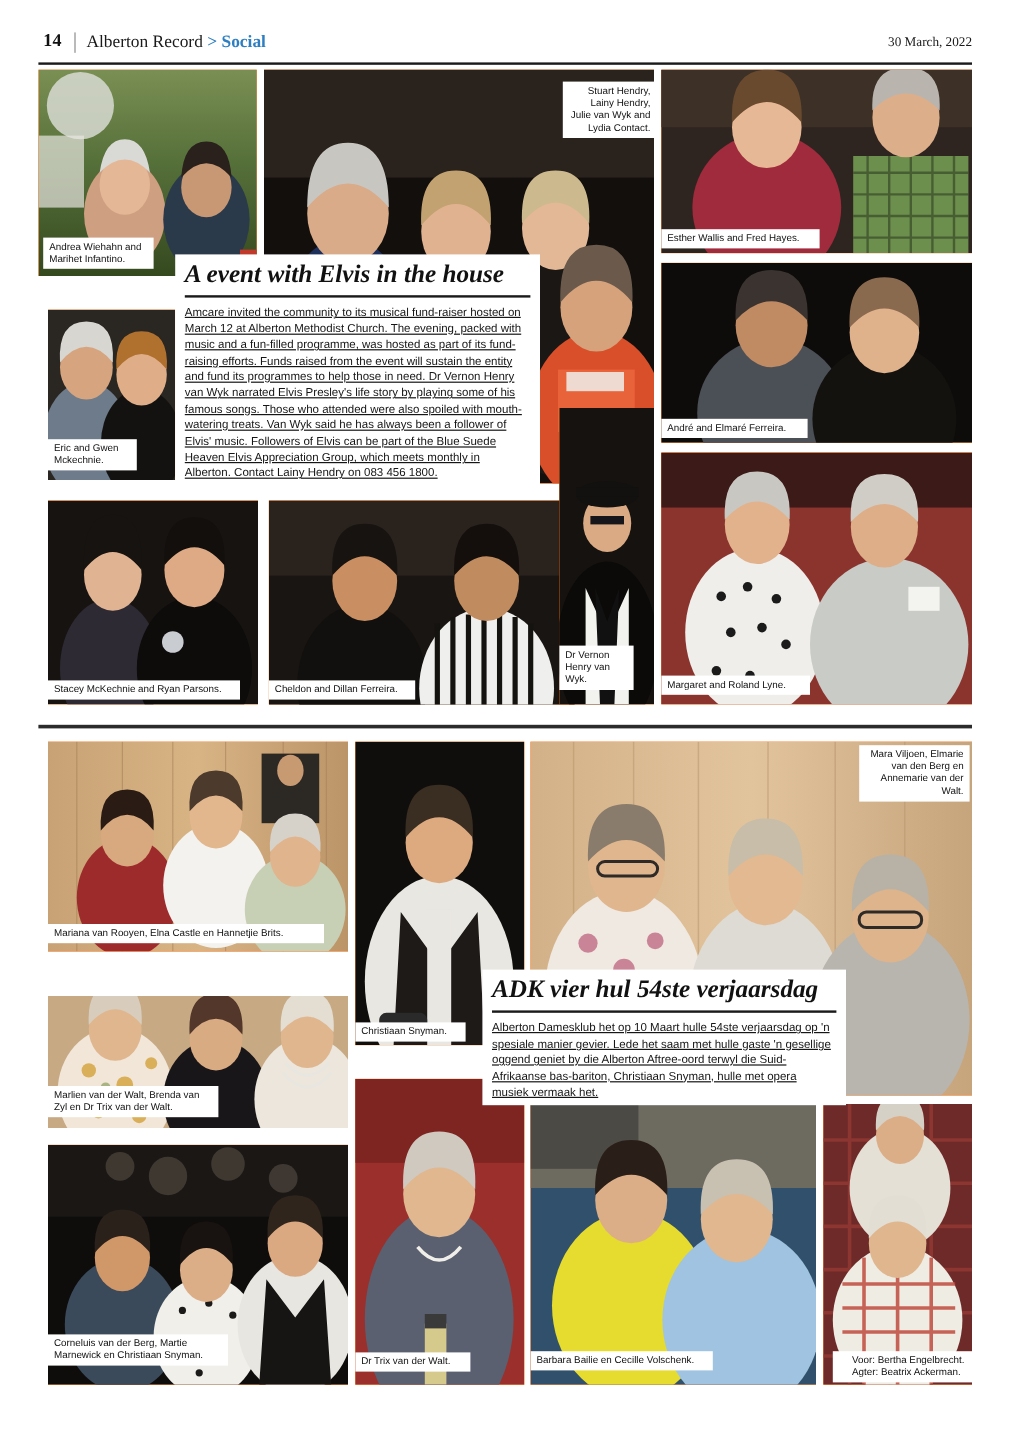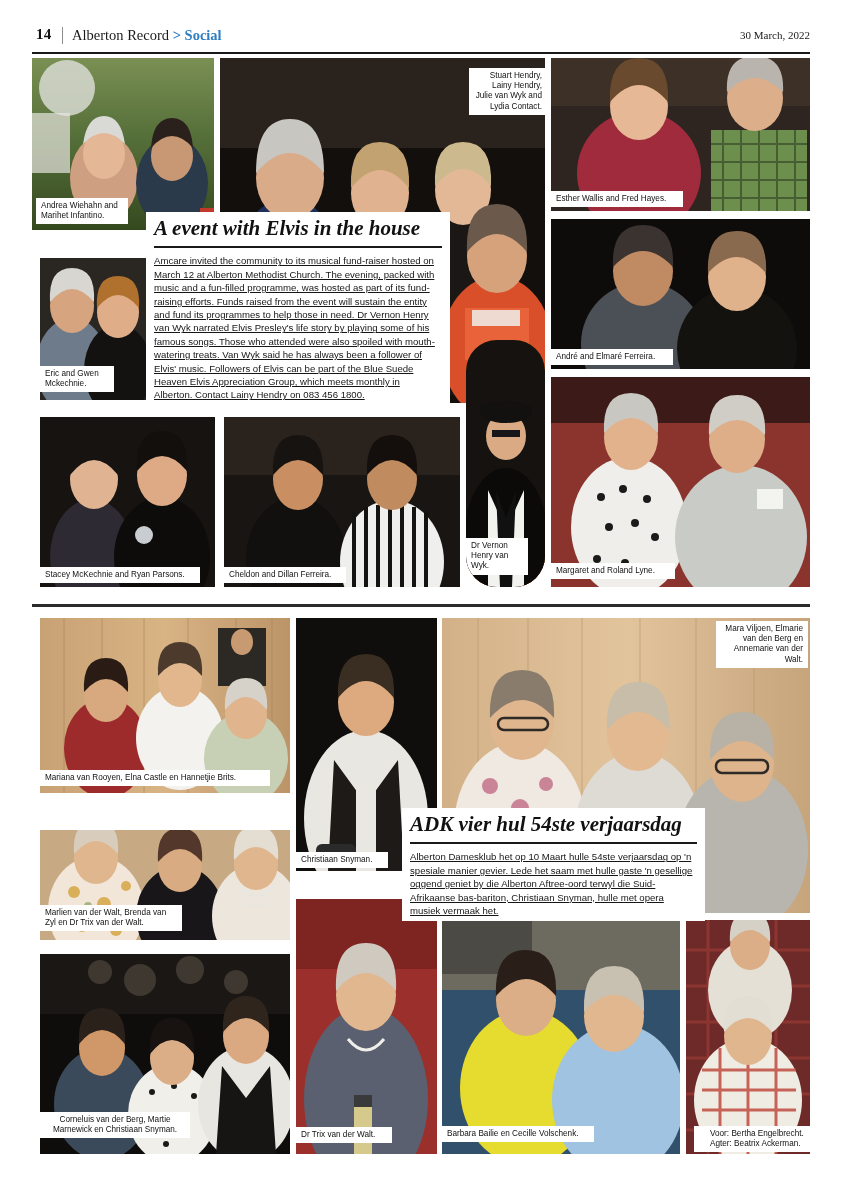--- a/index.html
+++ b/index.html
@@ -265,21 +265,21 @@
       <ellipse cx="54" cy="62" rx="24" ry="30" fill="#e0b392"></ellipse>
       <path d="M30 58 q24 -30 48 0 q2 -46 -24 -46 q-26 0 -24 46z" fill="#171310"></path>
       <ellipse cx="122" cy="140" rx="48" ry="60" fill="#0d0c0b"></ellipse>
       <ellipse cx="122" cy="58" rx="25" ry="31" fill="#ddaa85"></ellipse>
       <path d="M97 54 q25 -30 50 0 q2 -40 -25 -40 q-27 0 -25 40z" fill="#120f0d"></path>
       <circle cx="104" cy="118" r="9" fill="#c9ccd1"></circle>
     </svg>
     <div class="cap" style="left:0px; top:150px; width:160px;">Stacey McKechnie and Ryan Parsons.</div>
   </div>
 
-  <div class="photo" style="left:224px; top:417px; width:236px; height:170px;">
+  <div class="photo" style="left:224px; top:417px; width:236px; height:170px;padding-left:19px;">
     <svg class="ph" viewBox="0 0 236 170" preserveAspectRatio="none">
       <rect width="236" height="170" fill="#181512"></rect>
       <rect x="0" y="0" width="236" height="58" fill="#2a231d"></rect>
       <ellipse cx="72" cy="142" rx="50" ry="62" fill="#12100e"></ellipse>
       <ellipse cx="74" cy="62" rx="25" ry="31" fill="#c98f62"></ellipse>
       <path d="M49 58 q25 -30 50 0 q2 -40 -25 -40 q-27 0 -25 40z" fill="#171310"></path>
       <ellipse cx="168" cy="145" rx="52" ry="62" fill="#efefed"></ellipse>
       <g stroke="#15130f" stroke-width="4">
         <line x1="130" y1="95" x2="130" y2="170"></line>
           <line x1="142" y1="90" x2="142" y2="170"></line>
@@ -288,21 +288,21 @@
         <line x1="178" y1="88" x2="178" y2="170"></line>
           <line x1="190" y1="90" x2="190" y2="170"></line>
         <line x1="202" y1="95" x2="202" y2="170"></line>
       </g>
       <ellipse cx="168" cy="62" rx="25" ry="31" fill="#c08b5e"></ellipse>
       <path d="M143 58 q25 -30 50 0 q2 -40 -25 -40 q-27 0 -25 40z" fill="#140f0c"></path>
     </svg>
     <div class="cap" style="left:0px; top:150px; width:122px;">Cheldon and Dillan Ferreira.</div>
   </div>
 
-  <div class="photo" style="left:466px; top:340px; width:79px; height:247px;border-radius:31px;">
+  <div class="photo" style="left:466px; top:340px; width:79px; height:247px;">
     <svg class="ph" viewBox="0 0 79 247" preserveAspectRatio="none">
       <rect width="79" height="247" fill="#15120f"></rect>
       <ellipse cx="40" cy="200" rx="42" ry="72" fill="#0b0a09"></ellipse>
       <path d="M22 150 L40 190 L58 150 L58 247 L22 247 Z" fill="#f2f2ee"></path>
       <path d="M30 150 L40 178 L50 150 L46 247 L34 247 Z" fill="#111"></path>
       <ellipse cx="40" cy="96" rx="20" ry="24" fill="#d9aa84"></ellipse>
       <ellipse cx="40" cy="72" rx="26" ry="11" fill="#121110"></ellipse>
       <rect x="14" y="66" width="52" height="8" fill="#121110"></rect>
       <rect x="26" y="90" width="28" height="7" fill="#17161a"></rect>
     </svg>
@@ -494,21 +494,21 @@
           <circle cx="142" cy="162" r="3"></circle>
           <circle cx="126" cy="190" r="3"></circle>
       </g>
       <ellipse cx="132" cy="104" rx="22" ry="27" fill="#dcae87"></ellipse>
       <path d="M110 100 q22 -28 44 0 q2 -36 -22 -36 q-24 0 -22 36z" fill="#181310"></path>
       <ellipse cx="206" cy="150" rx="48" ry="58" fill="#e8e6e1"></ellipse>
       <path d="M182 112 L206 144 L230 112 L236 200 L176 200 Z" fill="#171513"></path>
       <ellipse cx="206" cy="82" rx="23" ry="28" fill="#dba981"></ellipse>
       <path d="M183 78 q23 -28 46 0 q2 -36 -23 -36 q-25 0 -23 36z" fill="#2f251c"></path>
     </svg>
-    <div class="cap" style="left:0px; top:158px; width:150px;text-align:center;">Corneluis van der Berg, Martie Marnewick  en Christiaan Snyman.</div>
+    <div class="cap" style="left:0px; top:158px; width:150px;">Corneluis van der Berg, Martie Marnewick  en Christiaan Snyman.</div>
   </div>
 
   <div class="photo" style="left:296px; top:899px; width:141px; height:255px;">
     <svg class="ph" viewBox="0 0 141 255" preserveAspectRatio="none">
       <rect width="141" height="255" fill="#9b2f2c"></rect>
       <rect x="0" y="0" width="141" height="70" fill="#7e2522"></rect>
       <ellipse cx="70" cy="200" rx="62" ry="92" fill="#5a6070"></ellipse>
       <ellipse cx="70" cy="96" rx="30" ry="36" fill="#e1b78f"></ellipse>
       <path d="M40 92 q30 -36 60 0 q2 -48 -30 -48 q-32 0 -30 48z" fill="#cfc9c0"></path>
       <path d="M52 140 q18 22 36 0" fill="none" stroke="#efeee9" stroke-width="3"></path>

